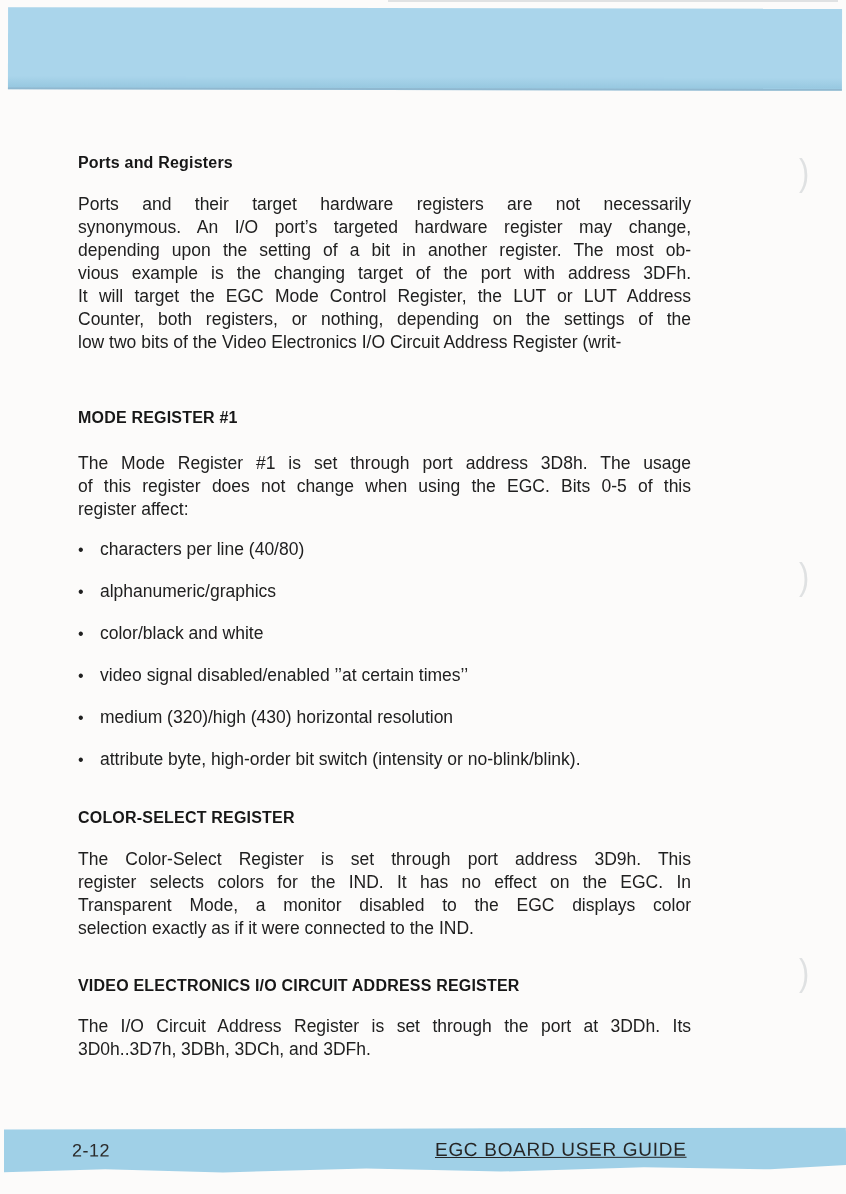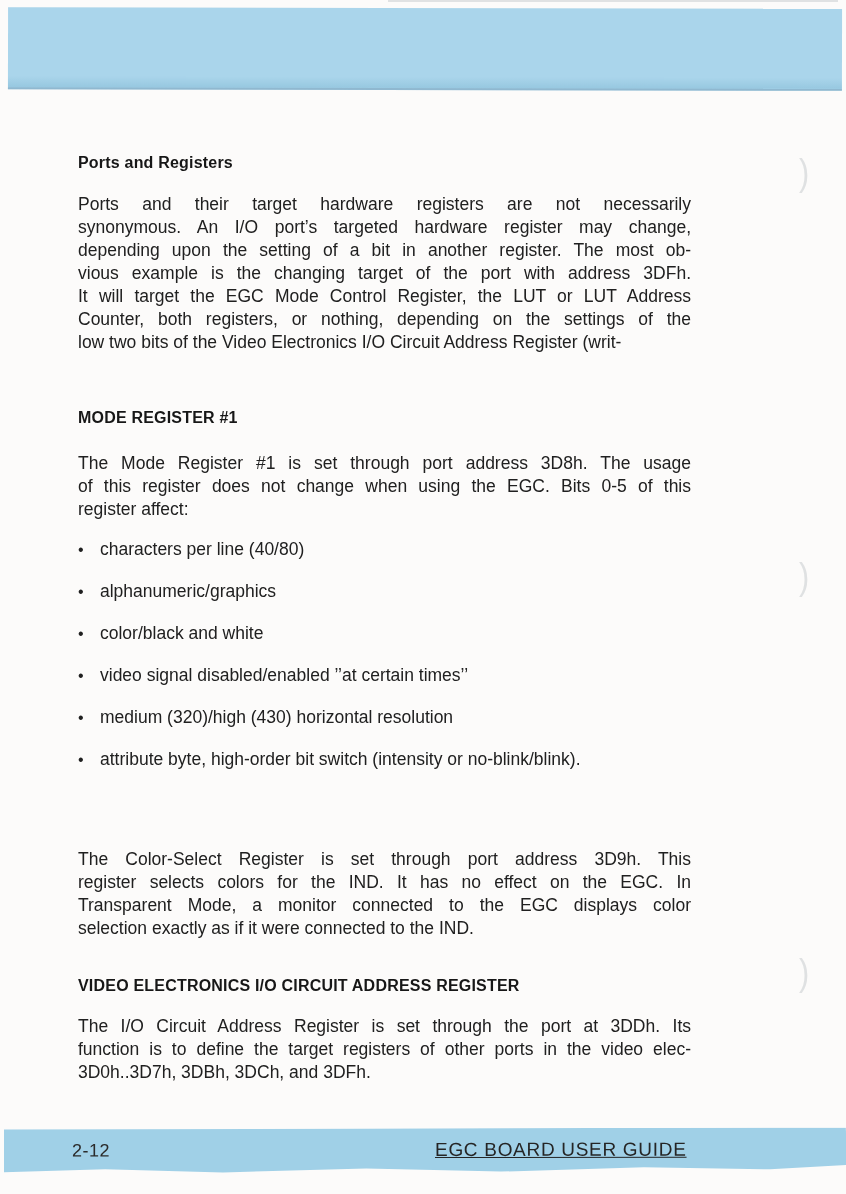--- a/index.html
+++ b/index.html
@@ -178,33 +178,33 @@
           <span class="bullet-dot">•</span><span class="bullet-text">video signal disabled/enabled ’’at certain times’’</span>
         </li>
         <li class="bullet-item">
           <span class="bullet-dot">•</span><span class="bullet-text">medium (320)/high (430) horizontal resolution</span>
         </li>
         <li class="bullet-item">
           <span class="bullet-dot">•</span><span class="bullet-text">attribute byte, high-order bit switch (intensity or no-blink/blink).</span>
         </li>
       </ul>
 
+    <h2 class="sec-heading" style="top:806px">COLOR-SELECT REGISTER</h2>
     <div class="para" style="top:848px">
 
     <div class="jline">The Color-Select Register is set through port address 3D9h. This</div>
         <div class="jline">register selects colors for the IND. It has no effect on the EGC. In</div>
-        <div class="jline">Transparent Mode, a monitor connected to the EGC displays color</div>
+        <div class="jline">Transparent Mode, a monitor disabled to the EGC displays color</div>
         <div class="jline">selection exactly as if it were connected to the IND.</div>
       </div>
 
     <h2 class="sec-heading" style="top:974px">VIDEO ELECTRONICS I/O CIRCUIT ADDRESS REGISTER</h2>
     <div class="para" style="top:1015px">
 
     <div class="jline">The I/O Circuit Address Register is set through the port at 3DDh. Its</div>
-        <div class="jline">function is to define the target registers of other ports in the video elec-</div>
         <div class="jline">3D0h..3D7h, 3DBh, 3DCh, and 3DFh.</div>
       </div>
 
   </main>
 
   <div class="scan-marks">
 
   <span>)</span>
       <span>)</span>
       <span>)</span>

